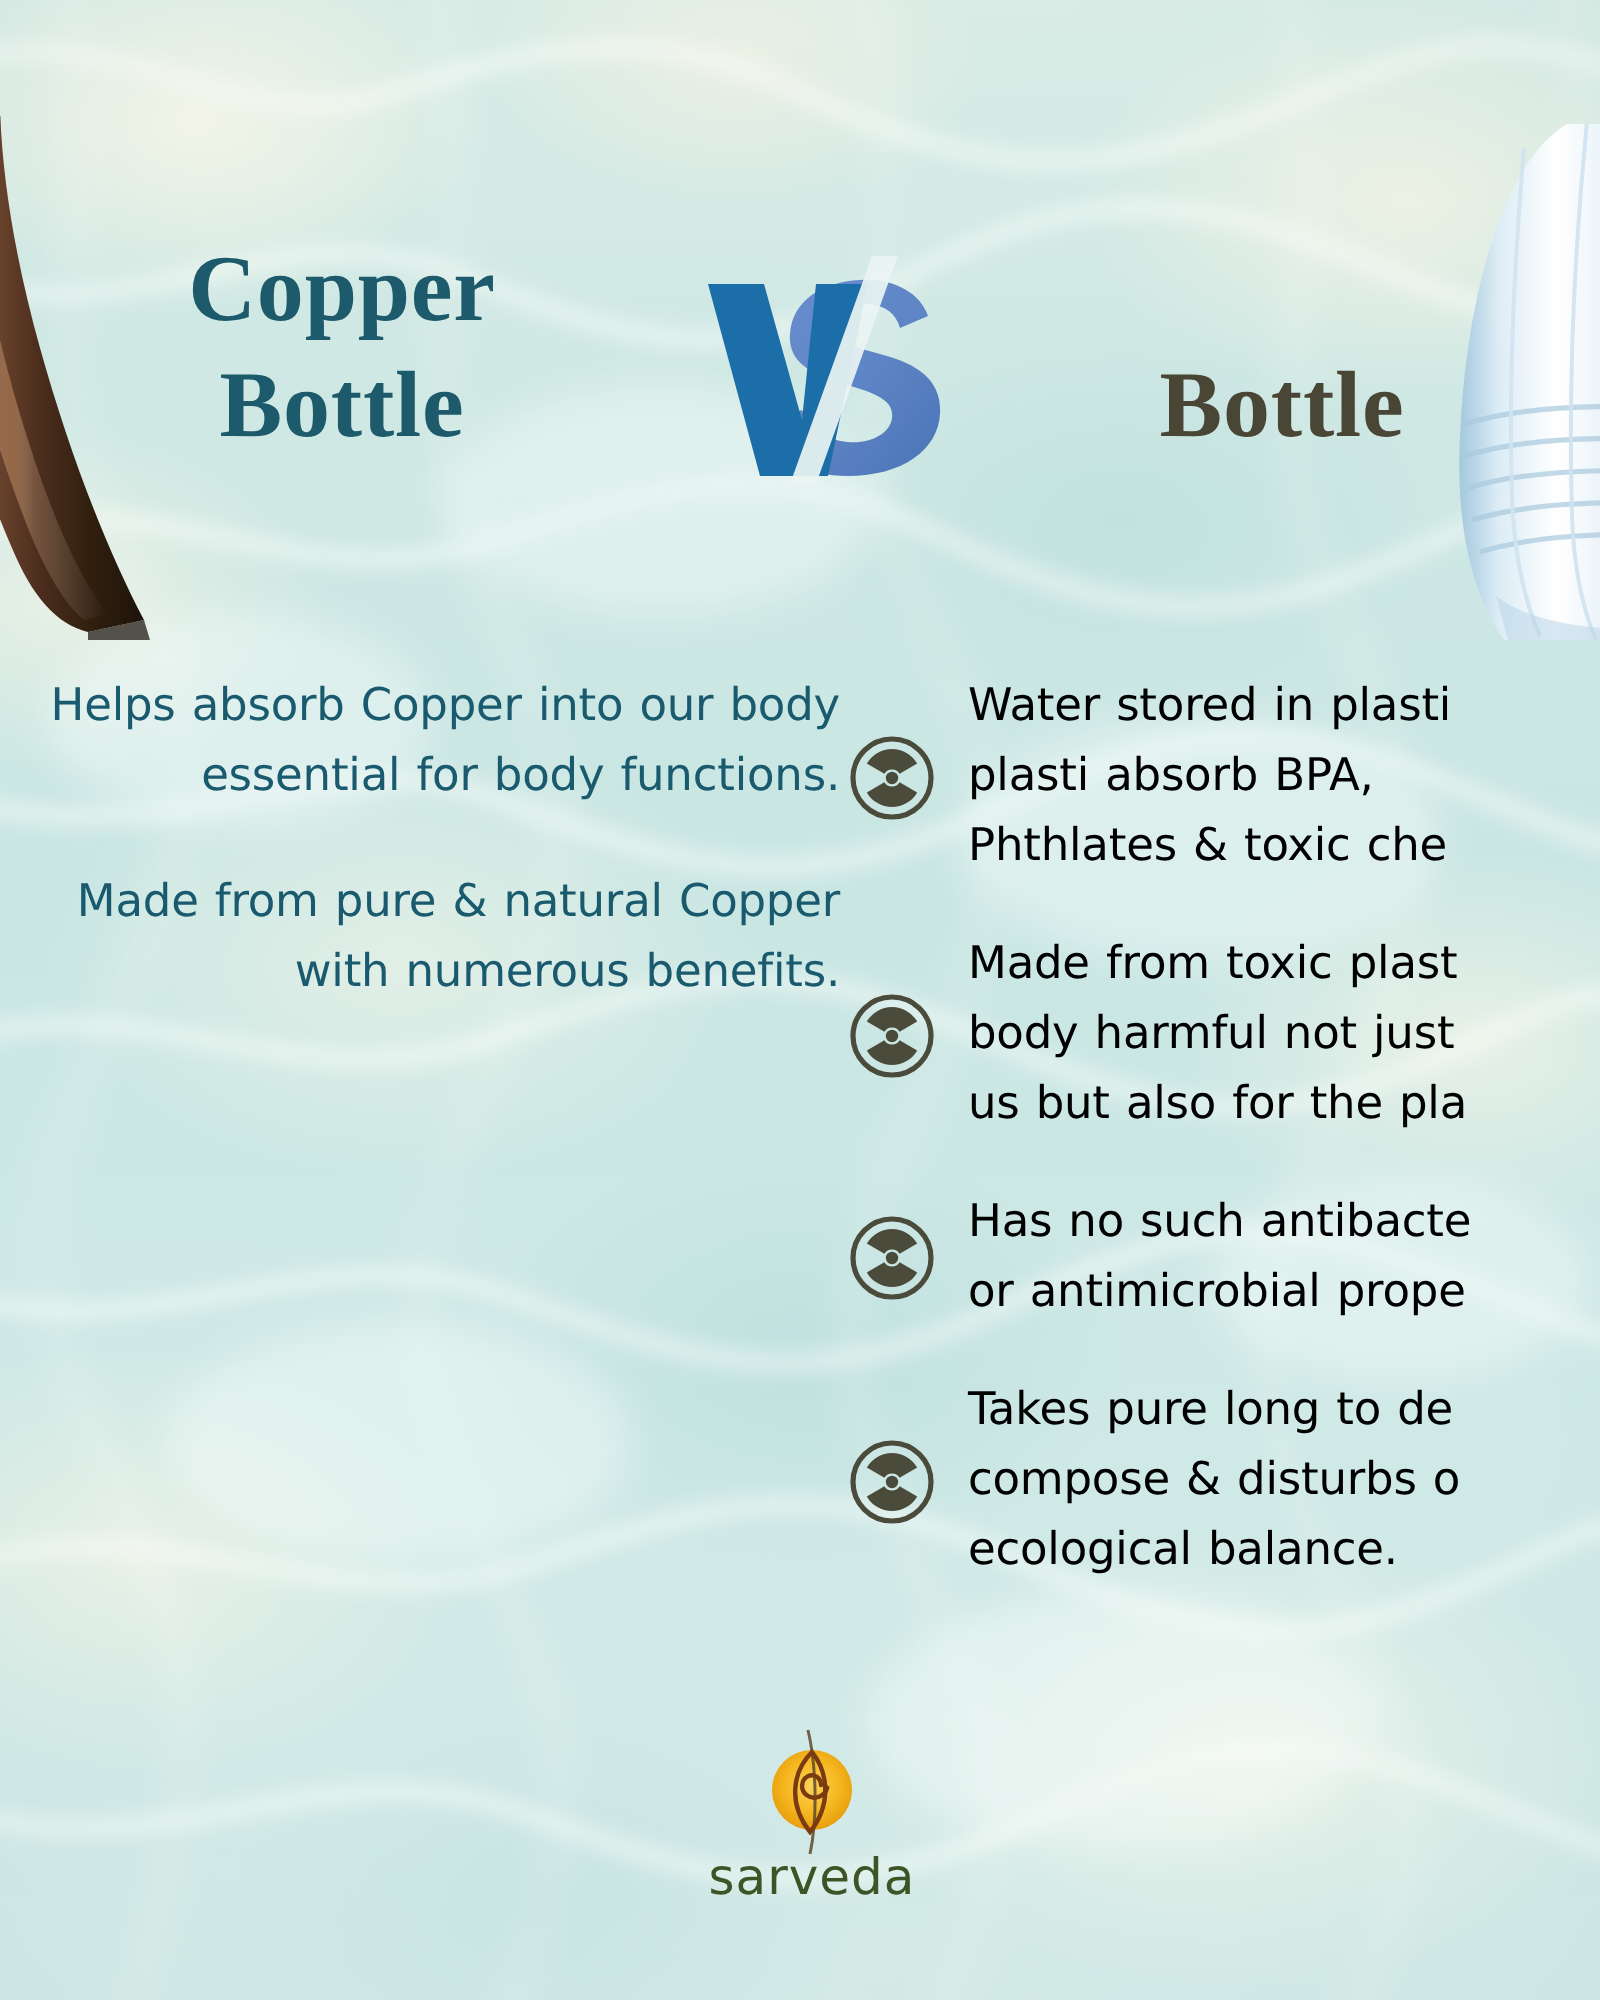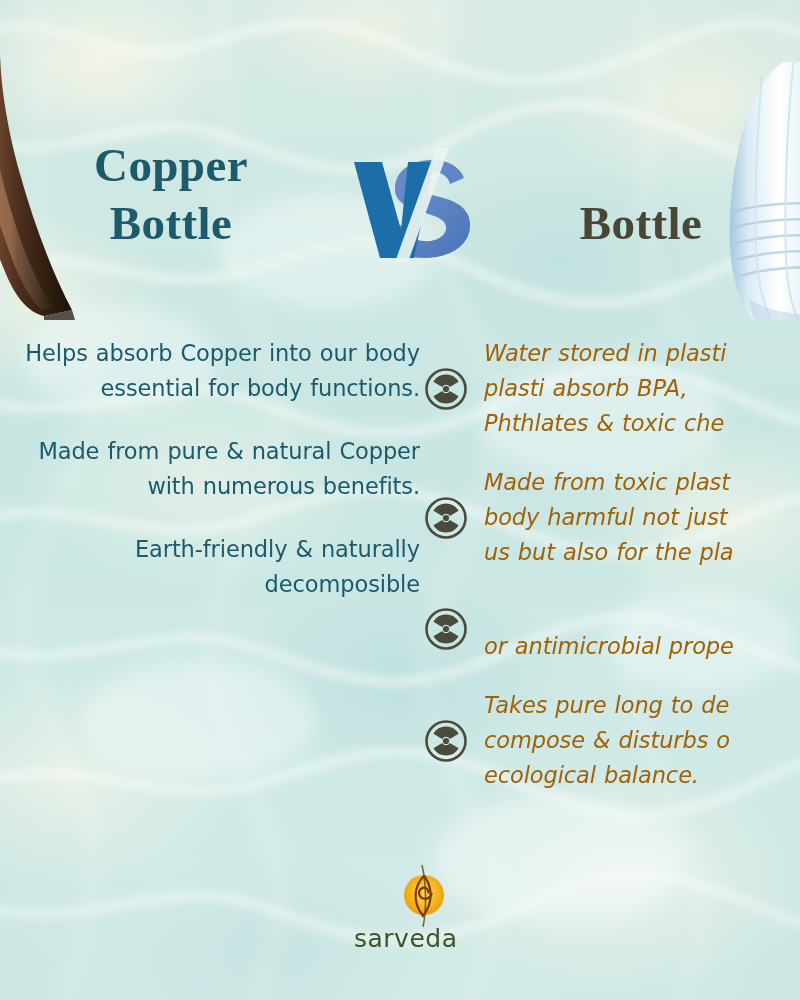--- a/index.html
+++ b/index.html
@@ -69,21 +69,21 @@
     top: 62px;
     width: 118px;
     height: 258px;
     pointer-events: none;
   }
 
   
   .header {
     position: absolute;
     left: 0;
-    top: 124px;
+    top: 104px;
     width: 800px;
     height: 152px;
   }
   .head-title {
     position: absolute;
     font-family: "Liberation Serif", "DejaVu Serif", serif;
     font-weight: 700;
     font-size: 47px;
     line-height: 1.24;
     text-align: center;
@@ -149,35 +149,34 @@
   .hazard-icon {
     flex: 0 0 auto;
     width: 44px;
     height: 44px;
   }
   .harm-text {
     margin: 0;
     font-family: "DejaVu Sans", sans-serif;
     font-size: 22.5px;
     line-height: 35px;
-    color: #a16207;
+    color: #000000;
     letter-spacing: -.1px;
     word-spacing: 1px;
     white-space: nowrap;
-    font-style: italic;
   }
 
   
   .logo {
     position: absolute;
-    left: 354px;
+    left: 336px;
     top: 864px;
     width: 140px;
     height: 104px;
-    text-align: left;
+    text-align: center;
   }
   .logo-mark {
     display: block;
     margin: 0 auto;
     width: 64px;
     height: 64px;
   }
   .logo-word {
     display: block;
     margin-top: -4px;
@@ -317,23 +316,20 @@
     </div>
   </div>
 
   <div class="col col-left">
     <p class="benefit">
       <span>Helps absorb Copper into our body essential for body functions.</span>
     </p>
     <p class="benefit indent">
       <span>Made from pure &amp; natural Copper with numerous benefits.</span>
     </p>
-    <p class="benefit indent">
-      <span>Earth-friendly &amp; naturally decomposible</span>
-    </p>
   </div>
 
   <div class="col col-right">
 
     <div class="harm-row">
       <svg class="hazard-icon" viewBox="0 0 44 44" aria-hidden="true">
         <circle cx="22" cy="22" r="19.5" fill="none" stroke="#4b4b3c" stroke-width="2.6"></circle>
         <circle cx="22" cy="22" r="3.1" fill="#4b4b3c"></circle>
         <path d="M22 7.5 A14.5 14.5 0 0 1 34.6 14.8 L25.8 19.9 A4.4 4.4 0 0 0 22 17.7 Z" fill="#4b4b3c"></path>
         <path d="M34.6 29.2 A14.5 14.5 0 0 1 22 36.5 L22 26.3 A4.4 4.4 0 0 0 25.8 24.1 Z" fill="#4b4b3c"></path>
@@ -367,21 +363,21 @@
     <div class="harm-row">
       <svg class="hazard-icon" viewBox="0 0 44 44" aria-hidden="true">
         <circle cx="22" cy="22" r="19.5" fill="none" stroke="#4b4b3c" stroke-width="2.6"></circle>
         <circle cx="22" cy="22" r="3.1" fill="#4b4b3c"></circle>
         <path d="M22 7.5 A14.5 14.5 0 0 1 34.6 14.8 L25.8 19.9 A4.4 4.4 0 0 0 22 17.7 Z" fill="#4b4b3c"></path>
         <path d="M34.6 29.2 A14.5 14.5 0 0 1 22 36.5 L22 26.3 A4.4 4.4 0 0 0 25.8 24.1 Z" fill="#4b4b3c"></path>
         <path d="M22 36.5 A14.5 14.5 0 0 1 9.4 29.2 L18.2 24.1 A4.4 4.4 0 0 0 22 26.3 Z" fill="#4b4b3c"></path>
         <path d="M9.4 14.8 A14.5 14.5 0 0 1 22 7.5 L22 17.7 A4.4 4.4 0 0 0 18.2 19.9 Z" fill="#4b4b3c"></path>
       </svg>
       <p class="harm-text">
-        <br>
+        <span>Has no such antibacte</span><br>
         <span>or antimicrobial prope</span>
       </p>
     </div>
 
     <div class="harm-row">
       <svg class="hazard-icon" viewBox="0 0 44 44" aria-hidden="true">
         <circle cx="22" cy="22" r="19.5" fill="none" stroke="#4b4b3c" stroke-width="2.6"></circle>
         <circle cx="22" cy="22" r="3.1" fill="#4b4b3c"></circle>
         <path d="M22 7.5 A14.5 14.5 0 0 1 34.6 14.8 L25.8 19.9 A4.4 4.4 0 0 0 22 17.7 Z" fill="#4b4b3c"></path>
         <path d="M34.6 29.2 A14.5 14.5 0 0 1 22 36.5 L22 26.3 A4.4 4.4 0 0 0 25.8 24.1 Z" fill="#4b4b3c"></path>

